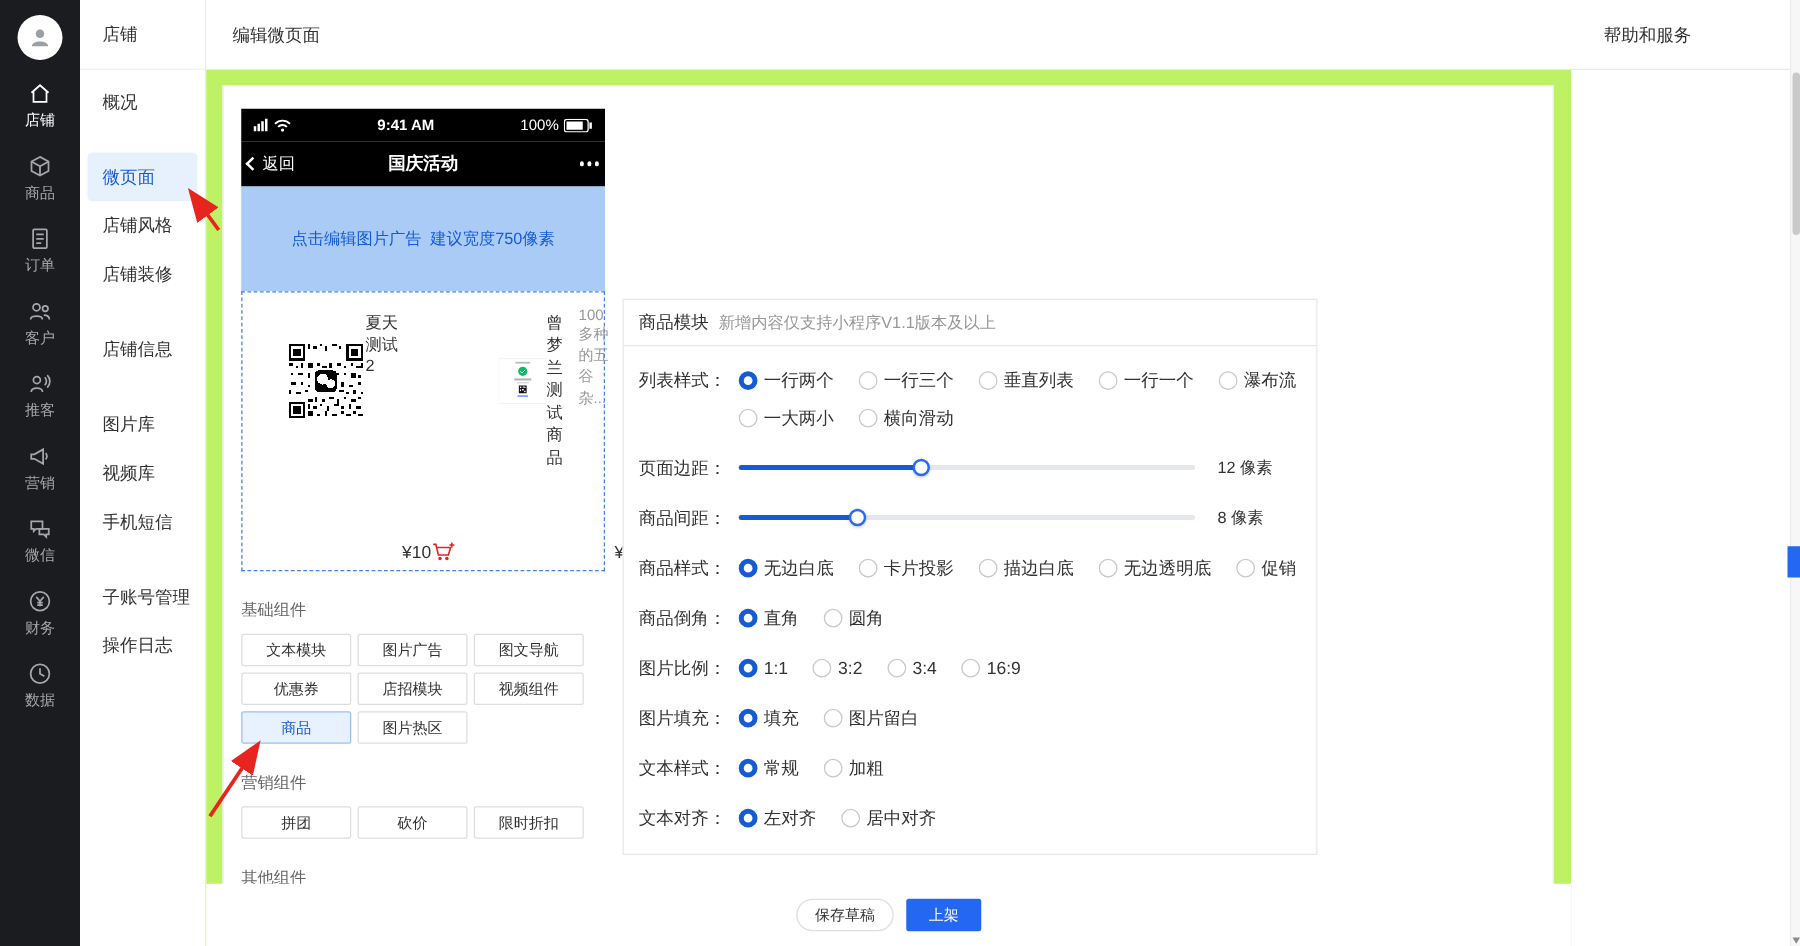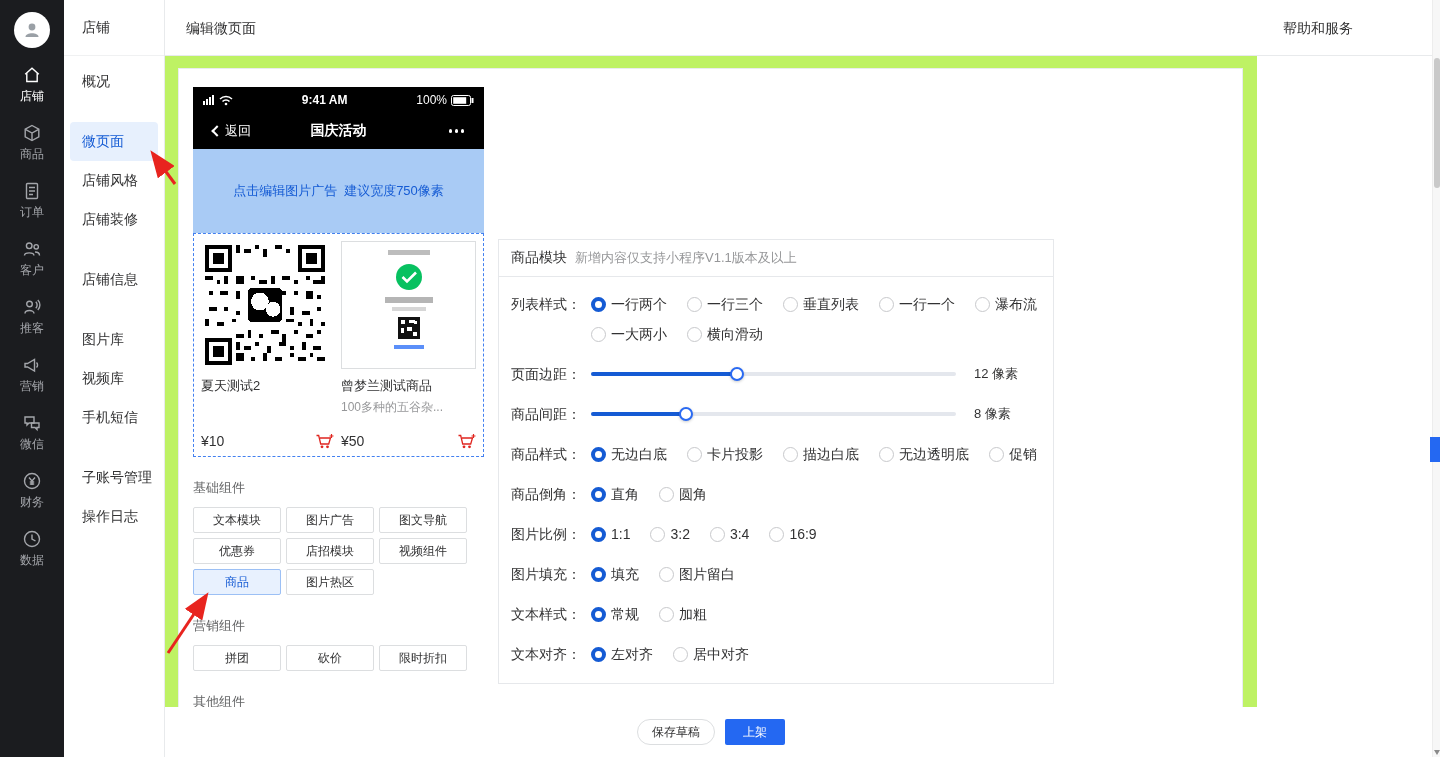--- a/index.html
+++ b/index.html
@@ -45,30 +45,30 @@
 
   
   .left-col { position:absolute; left:14px; top:18px; width:291px; }
   .phone-status { height:26px; background:#000; color:#fff; display:flex; align-items:center;
     padding:0 10px; font-size:12px; }
   .sig-bars { display:flex; align-items:flex-end; gap:1px; margin-right:5px; }
   .sig-bars i { display:block; width:2px; background:#fff; }
   .status-time { flex:1; text-align:center; font-weight:bold; }
   .status-right { display:flex; align-items:center; gap:4px; }
   .phone-nav { height:36px; background:#000; color:#fff; display:flex; align-items:center;
-    padding:0 20px; font-size:13px; position:relative; }
+    padding:0 5px; font-size:13px; position:relative; }
   .chev-left { width:8px; height:8px; border-left:2px solid #fff; border-bottom:2px solid #fff;
     transform:rotate(45deg); margin-right:4px; }
   .nav-title { position:absolute; left:0; right:0; text-align:center; font-size:14px; font-weight:bold; }
   .nav-more { margin-left:auto; display:flex; gap:2.5px; z-index:2; }
   .nav-more i { width:3.5px; height:3.5px; border-radius:50%; background:#fff; display:block; }
   .phone-banner { height:84px; background:#a9cbf5; display:flex; flex-direction:row;
     align-items:center; justify-content:center; gap:7px; font-size:13px; color:#155bd4; cursor:pointer; }
   .phone-module { border:1px dashed #4380f0; background:#fff; padding:7px; display:flex; gap:7px; cursor:pointer; }
-  .pcard { width:135px; height:208px; display:flex; flex-direction:column; }
+  .pcard { width:135px; height:208px; display:flex; flex-direction:row;margin-left:28px; }
   .pcard-name { font-size:13px; color:#323233; margin-top:8px; }
   .pcard-desc { font-size:12px; color:#969799; margin-top:4px; }
   .pcard-price-row { margin-top:auto; display:flex; align-items:center; justify-content:space-between; }
   .pcard-price { font-size:14px; color:#323233; }
 
   
   .comp-title { font-size:13px; color:#646566; margin-top:22px; margin-bottom:10px; }
   .comp-grid { display:flex; flex-wrap:wrap; gap:5px; }
   .comp-btn { width:88px; height:26px; border:1px solid #dcdee0; border-radius:2px; background:#fff;
     font-size:12px; color:#323233; display:flex; align-items:center; justify-content:center; cursor:pointer; }

